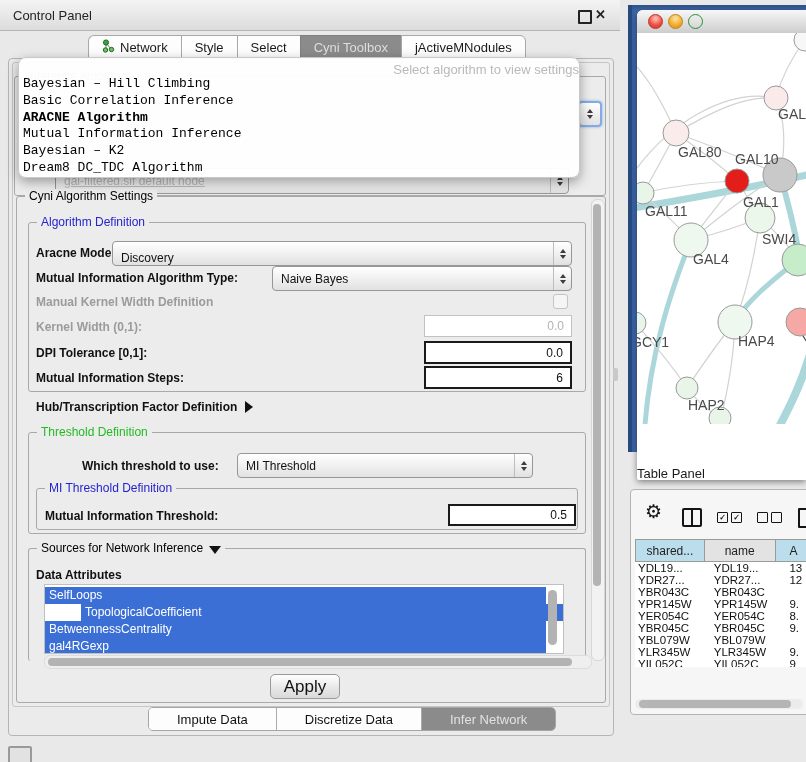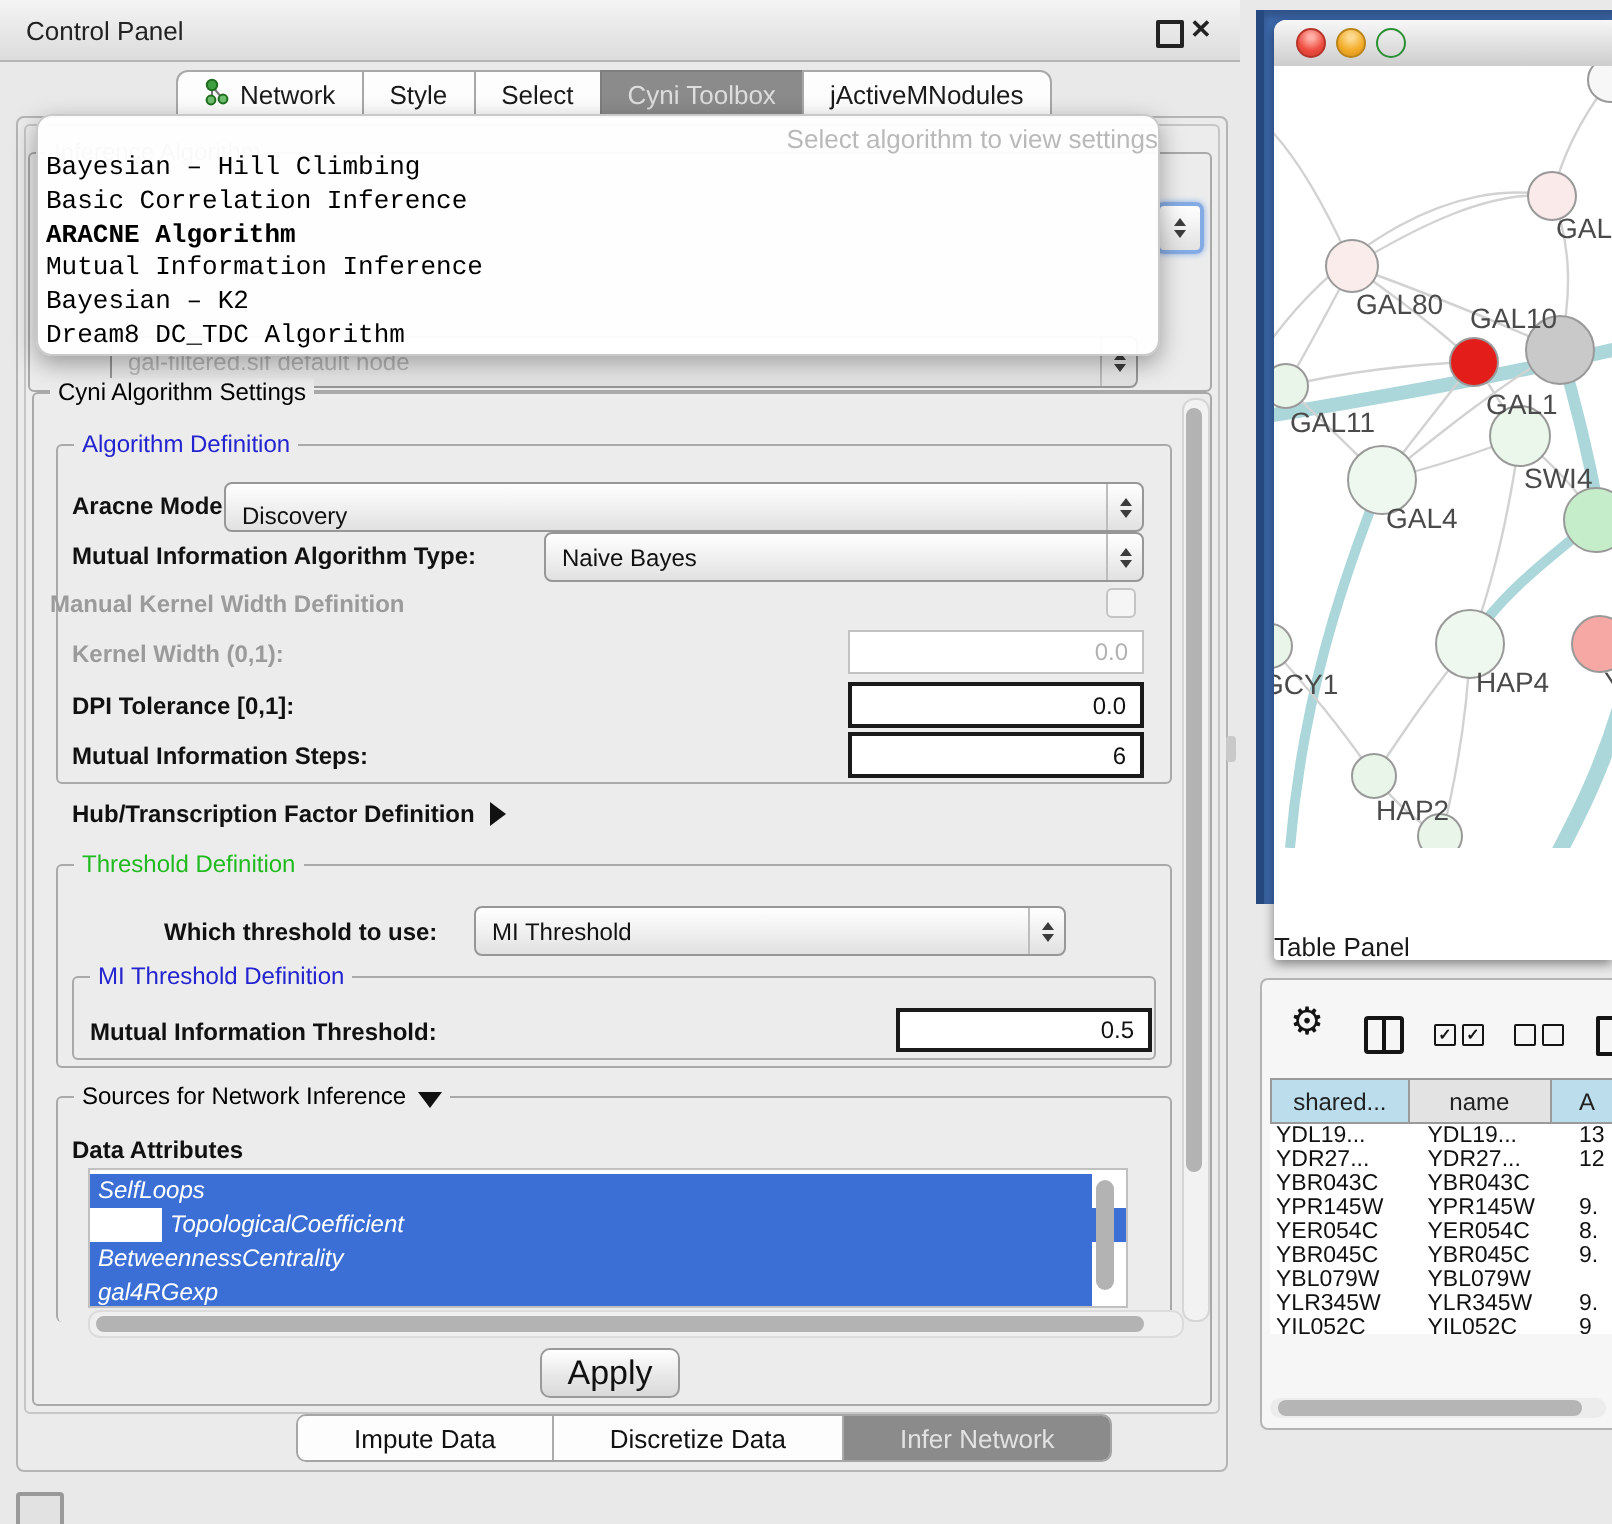--- a/index.html
+++ b/index.html
@@ -167,21 +167,21 @@
       <span>jActiveMNodules</span>
     </div>
 </div>
 
 <div class="abs main-panel"></div>
 <div class="abs content-panel"></div>
 
 <div class="abs groupbox" style="left:14px;top:76px;width:590px;height:118px;">
   <div class="gtitle behind-title">Inference Algorithm</div>
 </div>
-<div class="abs combo" style="left:55px;top:168px;width:512px;height:24px;color:#b8b8b8;">
+<div class="abs combo" style="left:55px;top:168px;width:512px;height:24px;color:#b8b8b8;text-decoration:underline;">
   <span class="val">gal-filtered.sif default node</span>
   <span class="stepper">
       <span class="tri-up"></span>
       <span class="tri-dn"></span>
     </span>
 </div>
 <div class="abs focus-stepper">
   <span class="tri-up"></span>
     <span class="tri-dn"></span>
 </div>
@@ -218,21 +218,21 @@
     </span>
 </div>
 <div class="abs lbl" style="left:36px;top:271px;">Mutual Information Algorithm Type:</div>
 <div class="abs combo" style="left:272px;top:266px;width:298px;height:23px;">
   <span class="val">Naive Bayes</span>
   <span class="stepper">
       <span class="tri-up"></span>
       <span class="tri-dn"></span>
     </span>
 </div>
-<div class="abs lbl dis" style="left:25px;top:295px;text-align:right;">Manual Kernel Width Definition</div>
+<div class="abs lbl dis" style="left:36px;top:295px;text-align:right;">Manual Kernel Width Definition</div>
 <div class="abs checkbox" style="left:553px;top:294px;"></div>
 <div class="abs lbl dis" style="left:36px;top:320px;">Kernel Width (0,1):</div>
 <div class="abs field dis" style="left:424px;top:315px;width:132px;height:20px;">0.0</div>
 <div class="abs lbl" style="left:36px;top:346px;">DPI Tolerance [0,1]:</div>
 <div class="abs field strong" style="left:424px;top:341px;width:130px;height:19px;">0.0</div>
 <div class="abs lbl" style="left:36px;top:371px;">Mutual Information Steps:</div>
 <div class="abs field strong" style="left:424px;top:366px;width:130px;height:19px;">6</div>
 
 <div class="abs lbl" style="left:36px;top:400px;">
   <span>Hub/Transcription Factor Definition</span><span class="tri-right"></span>
@@ -255,21 +255,21 @@
 <div class="abs lbl" style="left:45px;top:509px;">Mutual Information Threshold:</div>
 <div class="abs field strong" style="left:448px;top:504px;width:110px;height:18px;">0.5</div>
 
 <div class="abs groupbox" style="left:28px;top:548px;width:556px;height:112px;border-bottom:none;">
   <div class="gtitle">
     <span>Sources for Network Inference</span><span class="tri-down-b"></span>
   </div>
 </div>
 <div class="abs lbl" style="left:36px;top:568px;">Data Attributes</div>
 <div class="abs attr-list" style="left:44px;top:584px;width:518px;height:68px;">
-  <div style="padding-top:2px;font-style:italic;">
+  <div style="padding-top:2px;">
       <div class="attr-item" style="background: rgb(59, 111, 214);">SelfLoops</div>
       <div class="attr-item" style="background: rgb(59, 111, 214); margin-left: 36px;">TopologicalCoefficient</div>
       <div class="attr-item" style="background: rgb(59, 111, 214);">BetweennessCentrality</div>
       <div class="attr-item" style="background: rgb(59, 111, 214);">gal4RGexp</div>
     </div>
   <div class="sb-thumb" style="position:absolute;right:6px;top:5px;width:9px;height:55px;"></div>
 </div>
 
 <div class="abs" style="left:44px;top:655px;width:546px;height:12px;background:#efefef;border-radius:6px;border:1px solid #dcdcdc;">
   <div class="sb-thumb" style="position:absolute;left:3px;top:1.5px;width:524px;height:8px;"></div>

